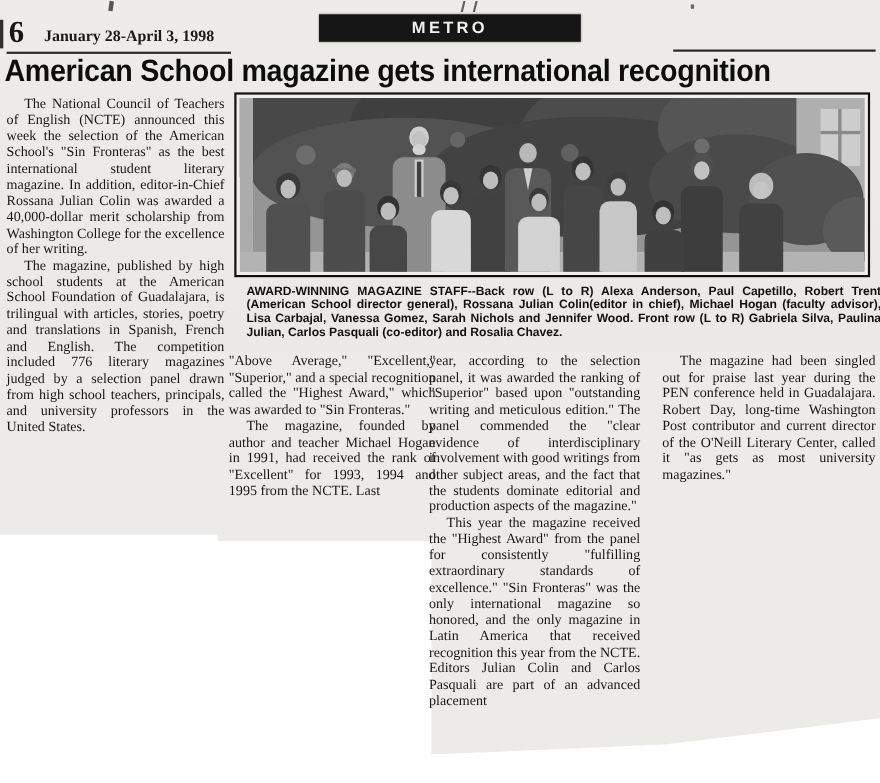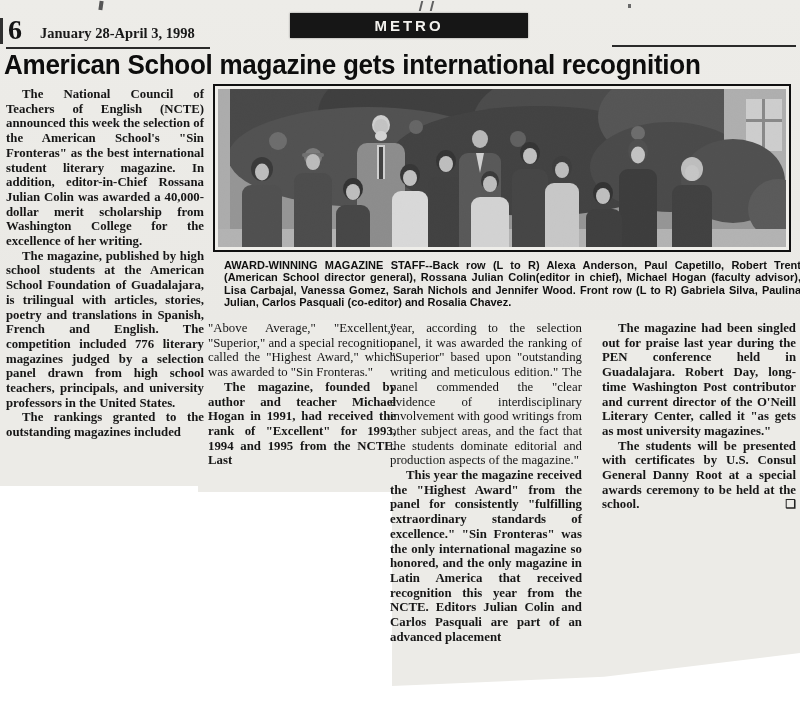--- a/index.html
+++ b/index.html
@@ -28,21 +28,21 @@
 
   
   .headline{position:absolute;left:4px;top:50px;width:860px;white-space:nowrap;
     font:bold 28px/1.1 "Liberation Sans",sans-serif;color:#0d0d0d;letter-spacing:-.3px;
     transform:scaleX(.93);transform-origin:left top;}
 
   
   .col{position:absolute;color:#161616;font-size:12.8px;line-height:14.7px;
     font-family:"Liberation Serif",serif;text-align:justify;}
   .col p{margin:0;}
-  .col p.indent{text-indent:16px;font-weight:bold;}
+  .col p.indent{text-indent:16px;}
   .col-1{left:6px;top:87px;width:198px;}
   .col-2{left:208px;top:321px;width:188px;}
   .col-3{left:390px;top:321px;width:192px;}
   .col-4{left:602px;top:321px;width:194px;}
   .endmark{float:right;font-family:"Liberation Sans",sans-serif;font-size:12px;color:#222;}
 
   
   .photo-frame{position:absolute;left:213px;top:84px;border:2px solid #101010;
     background:#efeeea;padding:3px;}
   .photo-frame svg{display:block;filter:grayscale(1) contrast(1.03);}
@@ -188,34 +188,29 @@
 
       <rect x="0" y="0" width="568" height="158" fill="#888" opacity="0.13" filter="url(#grain)"></rect>
     </svg>
   </div>
 
   <div class="caption">AWARD-WINNING MAGAZINE STAFF--Back row (L to R) Alexa Anderson, Paul Capetillo, Robert Trent (American School director general), Rossana Julian Colin(editor in chief), Michael Hogan (faculty advisor), Lisa Carbajal, Vanessa Gomez, Sarah Nichols and Jennifer Wood. Front row (L to R) Gabriela Silva, Paulina Julian, Carlos Pasquali (co-editor) and Rosalia Chavez.</div>
 
   <div class="col col-1">
     <p class="indent">The National Council of Teachers of English (NCTE) announced this week the selection of the American School's "Sin Fronteras" as the best international student literary magazine. In addition, editor-in-Chief Rossana Julian Colin was awarded a 40,000-dollar merit scholarship from Washington College for the excellence of her writing.</p>
     <p class="indent">The magazine, published by high school students at the American School Foundation of Guadalajara, is trilingual with articles, stories, poetry and translations in Spanish, French and English. The competition included 776 literary magazines judged by a selection panel drawn from high school teachers, principals, and university professors in the United States.</p>
-    <p class="indent">The rankings granted to the outstanding magazines included</p>
   </div>
 
   <div class="col col-2">
     <p>"Above Average," "Excellent," "Superior," and a special recognition called the "Highest Award," which was awarded to "Sin Fronteras."</p>
     <p class="indent">The magazine, founded by author and teacher Michael Hogan in 1991, had received the rank of "Excellent" for 1993, 1994 and 1995 from the NCTE. Last</p>
   </div>
 
   <div class="col col-3">
     <p>year, according to the selection panel, it was awarded the ranking of "Superior" based upon "outstanding writing and meticulous edition." The panel commended the "clear evidence of interdisciplinary involvement with good writings from other subject areas, and the fact that the students dominate editorial and production aspects of the magazine."</p>
     <p class="indent">This year the magazine received the "Highest Award" from the panel for consistently "fulfilling extraordinary standards of excellence." "Sin Fronteras" was the only international magazine so honored, and the only magazine in Latin America that received recognition this year from the NCTE. Editors Julian Colin and Carlos Pasquali are part of an advanced placement</p>
   </div>
 
   <div class="col col-4">
     <p class="indent">The magazine had been singled out for praise last year during the PEN conference held in Guadalajara. Robert Day, long-time Washington Post contributor and current director of the O'Neill Literary Center, called it "as gets as most university magazines."</p>
-    <p class="indent">
-      <span>The students will be presented with certificates by U.S. Consul General Danny Root at a special awards ceremony to be held at the school.</span>
-      <span class="endmark">❑</span>
-    </p>
   </div>
 
 </div>
 
 </body></html>

